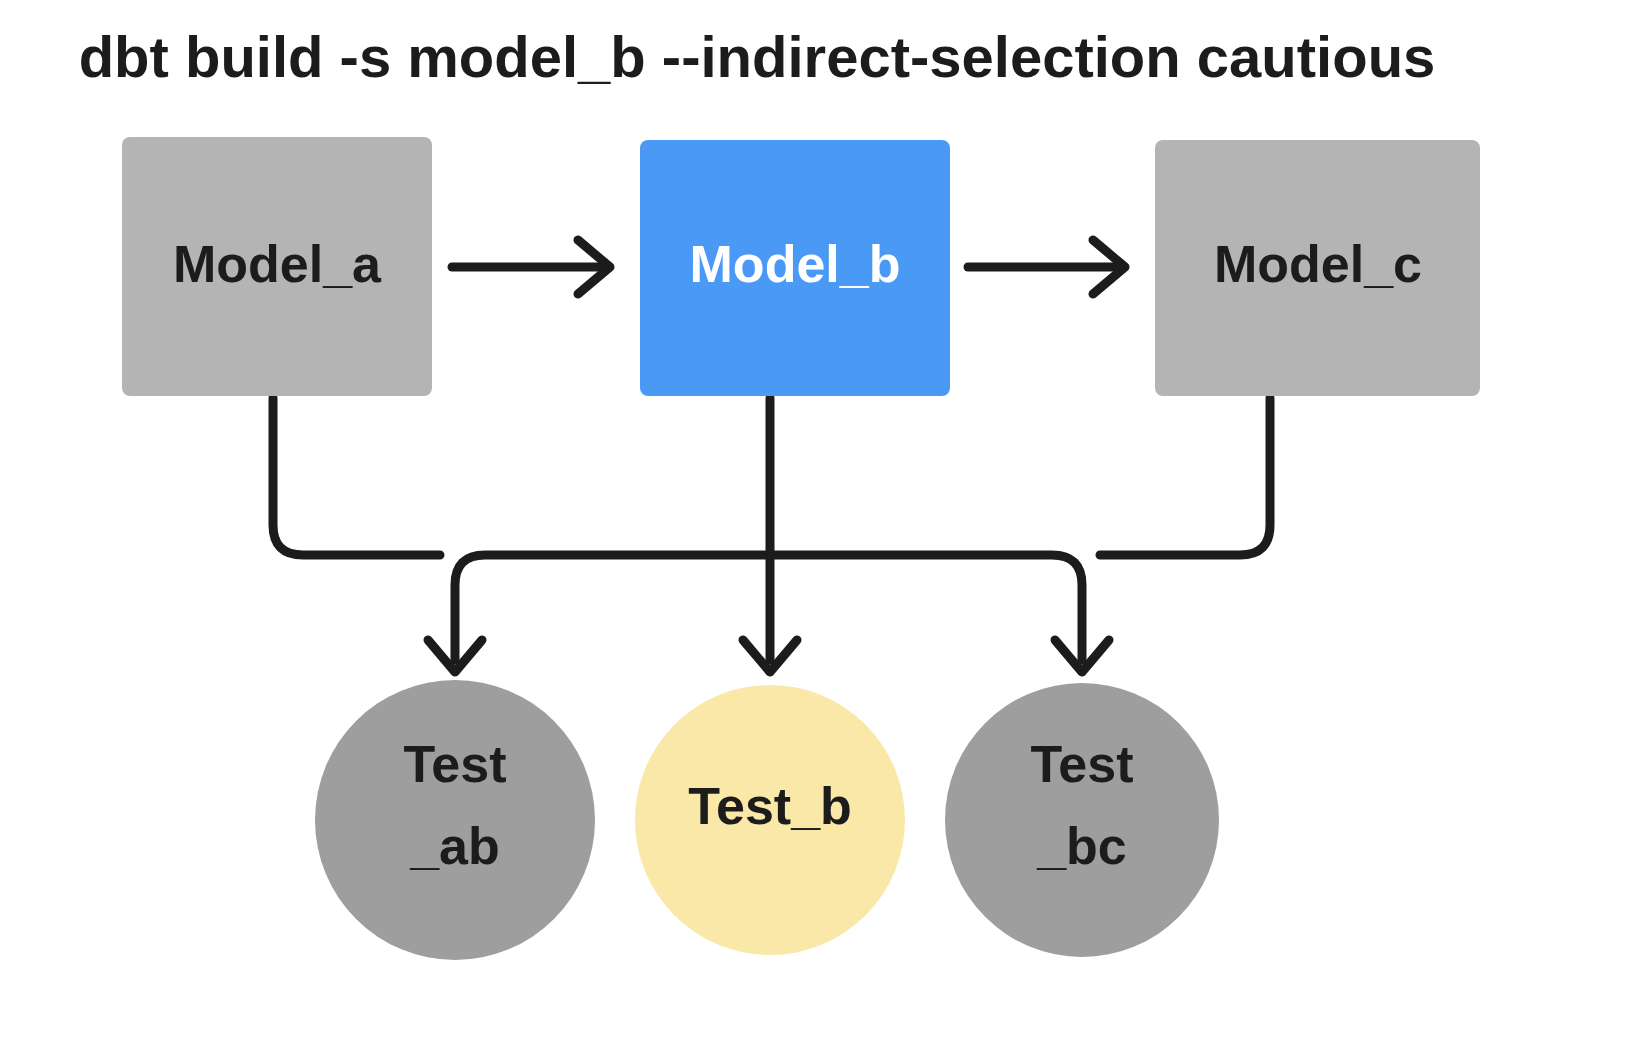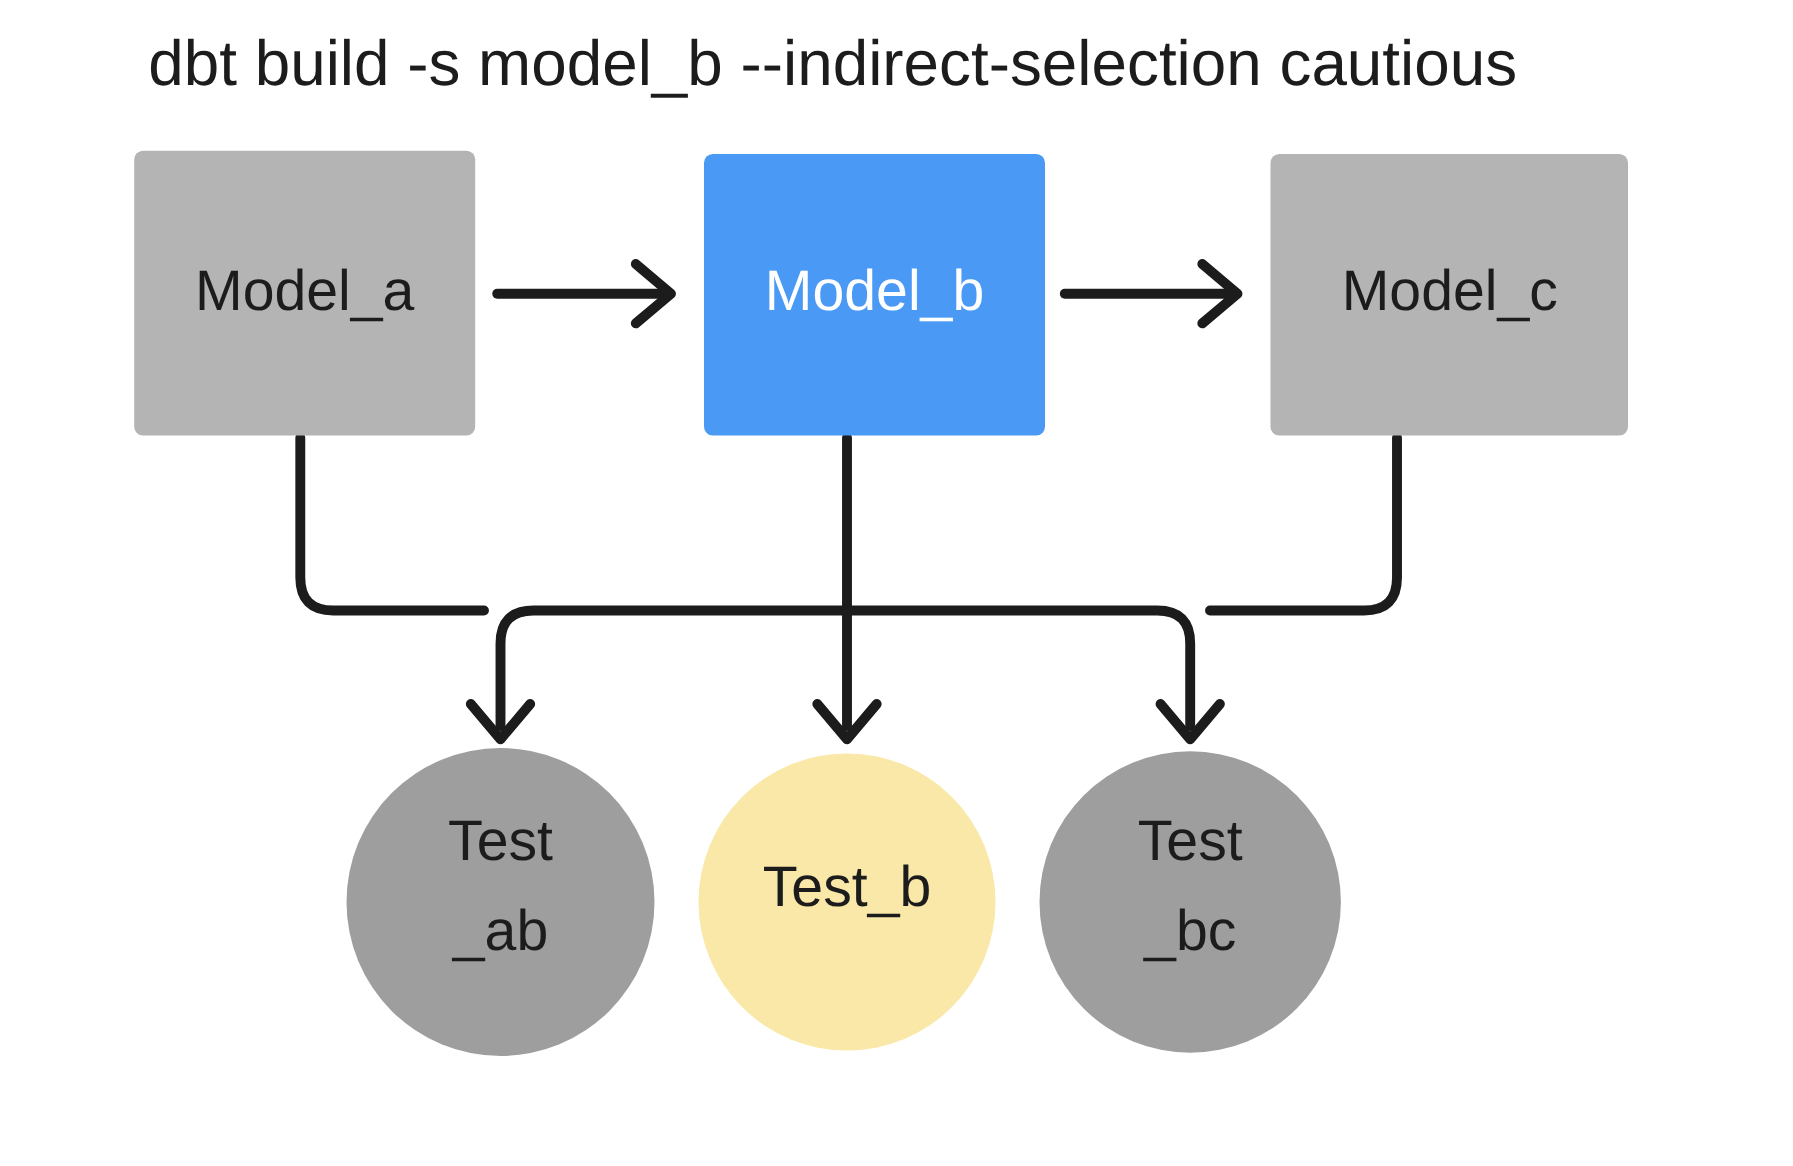--- a/index.html
+++ b/index.html
@@ -12,20 +12,21 @@
     width: 1630px;
     height: 1060px;
     font-family: "Liberation Sans", sans-serif;
     overflow: hidden;
   }
   #canvas {
     position: relative;
     width: 1630px;
     height: 1060px;
     background: #ffffff;
+    font-weight: bold;
   }
   #diagram-svg {
     position: absolute;
     left: 0;
     top: 0;
     width: 1630px;
     height: 1060px;
     display: block;
   }
   .node-label {

